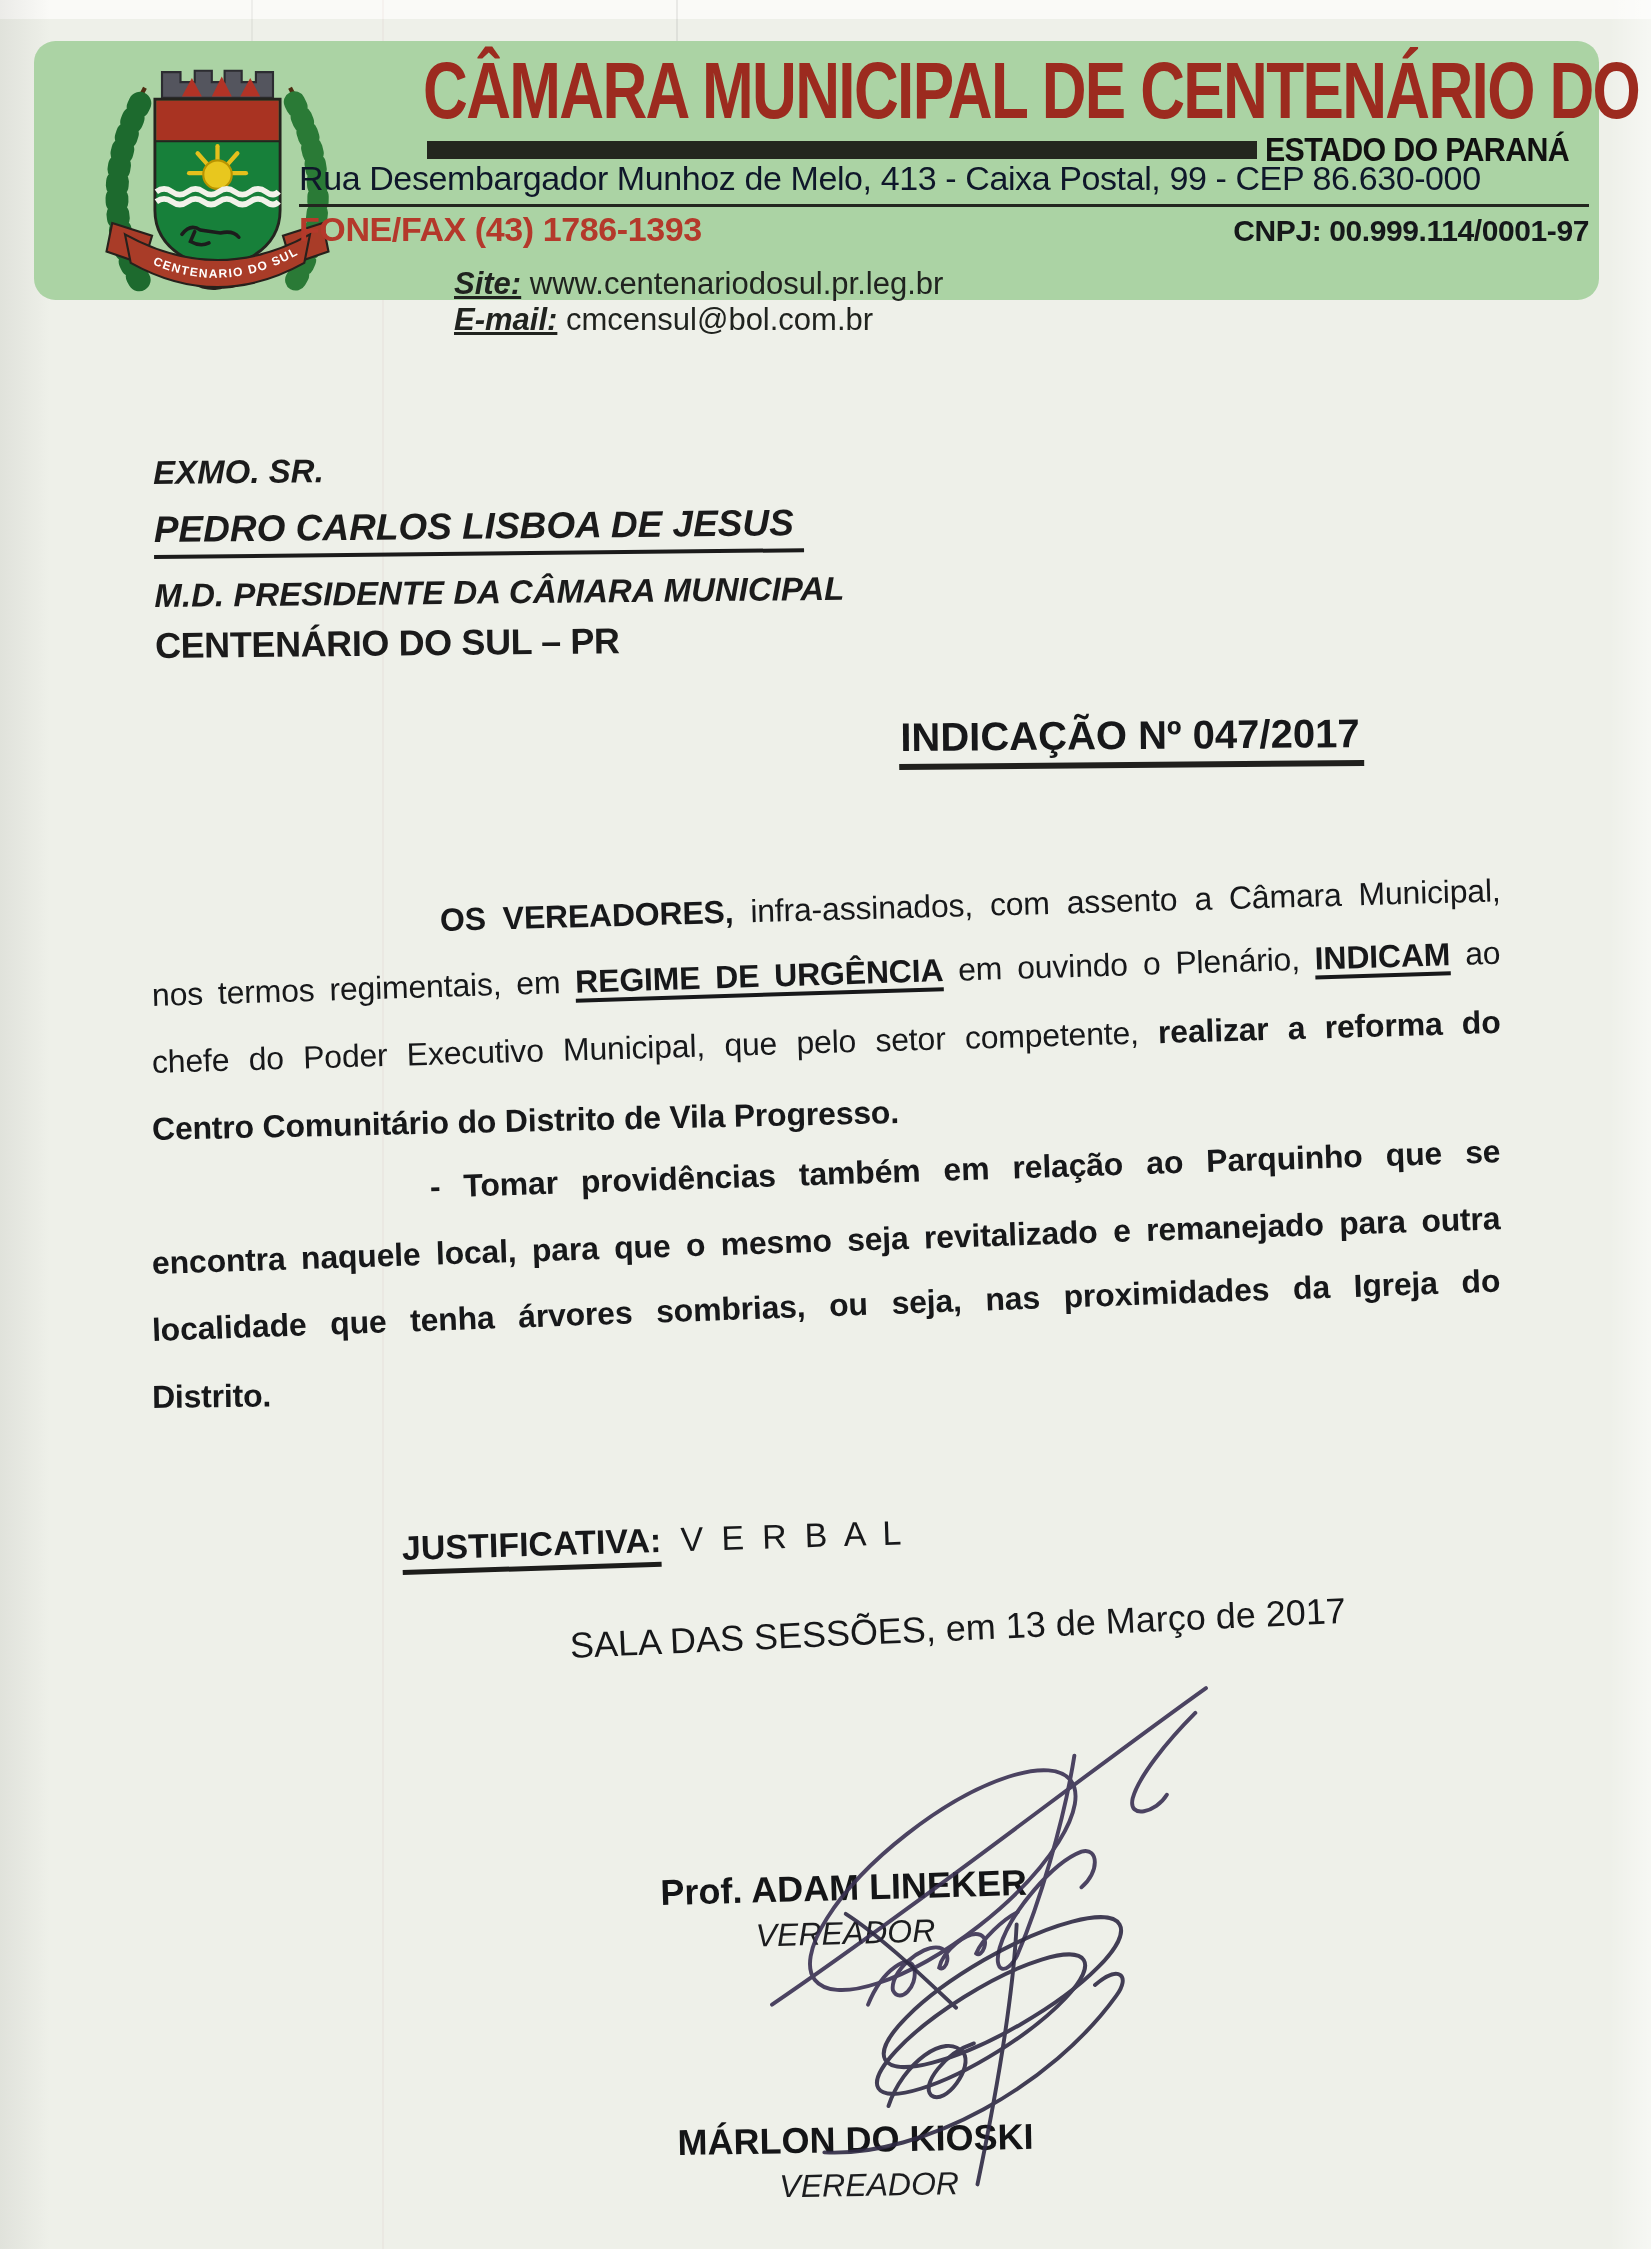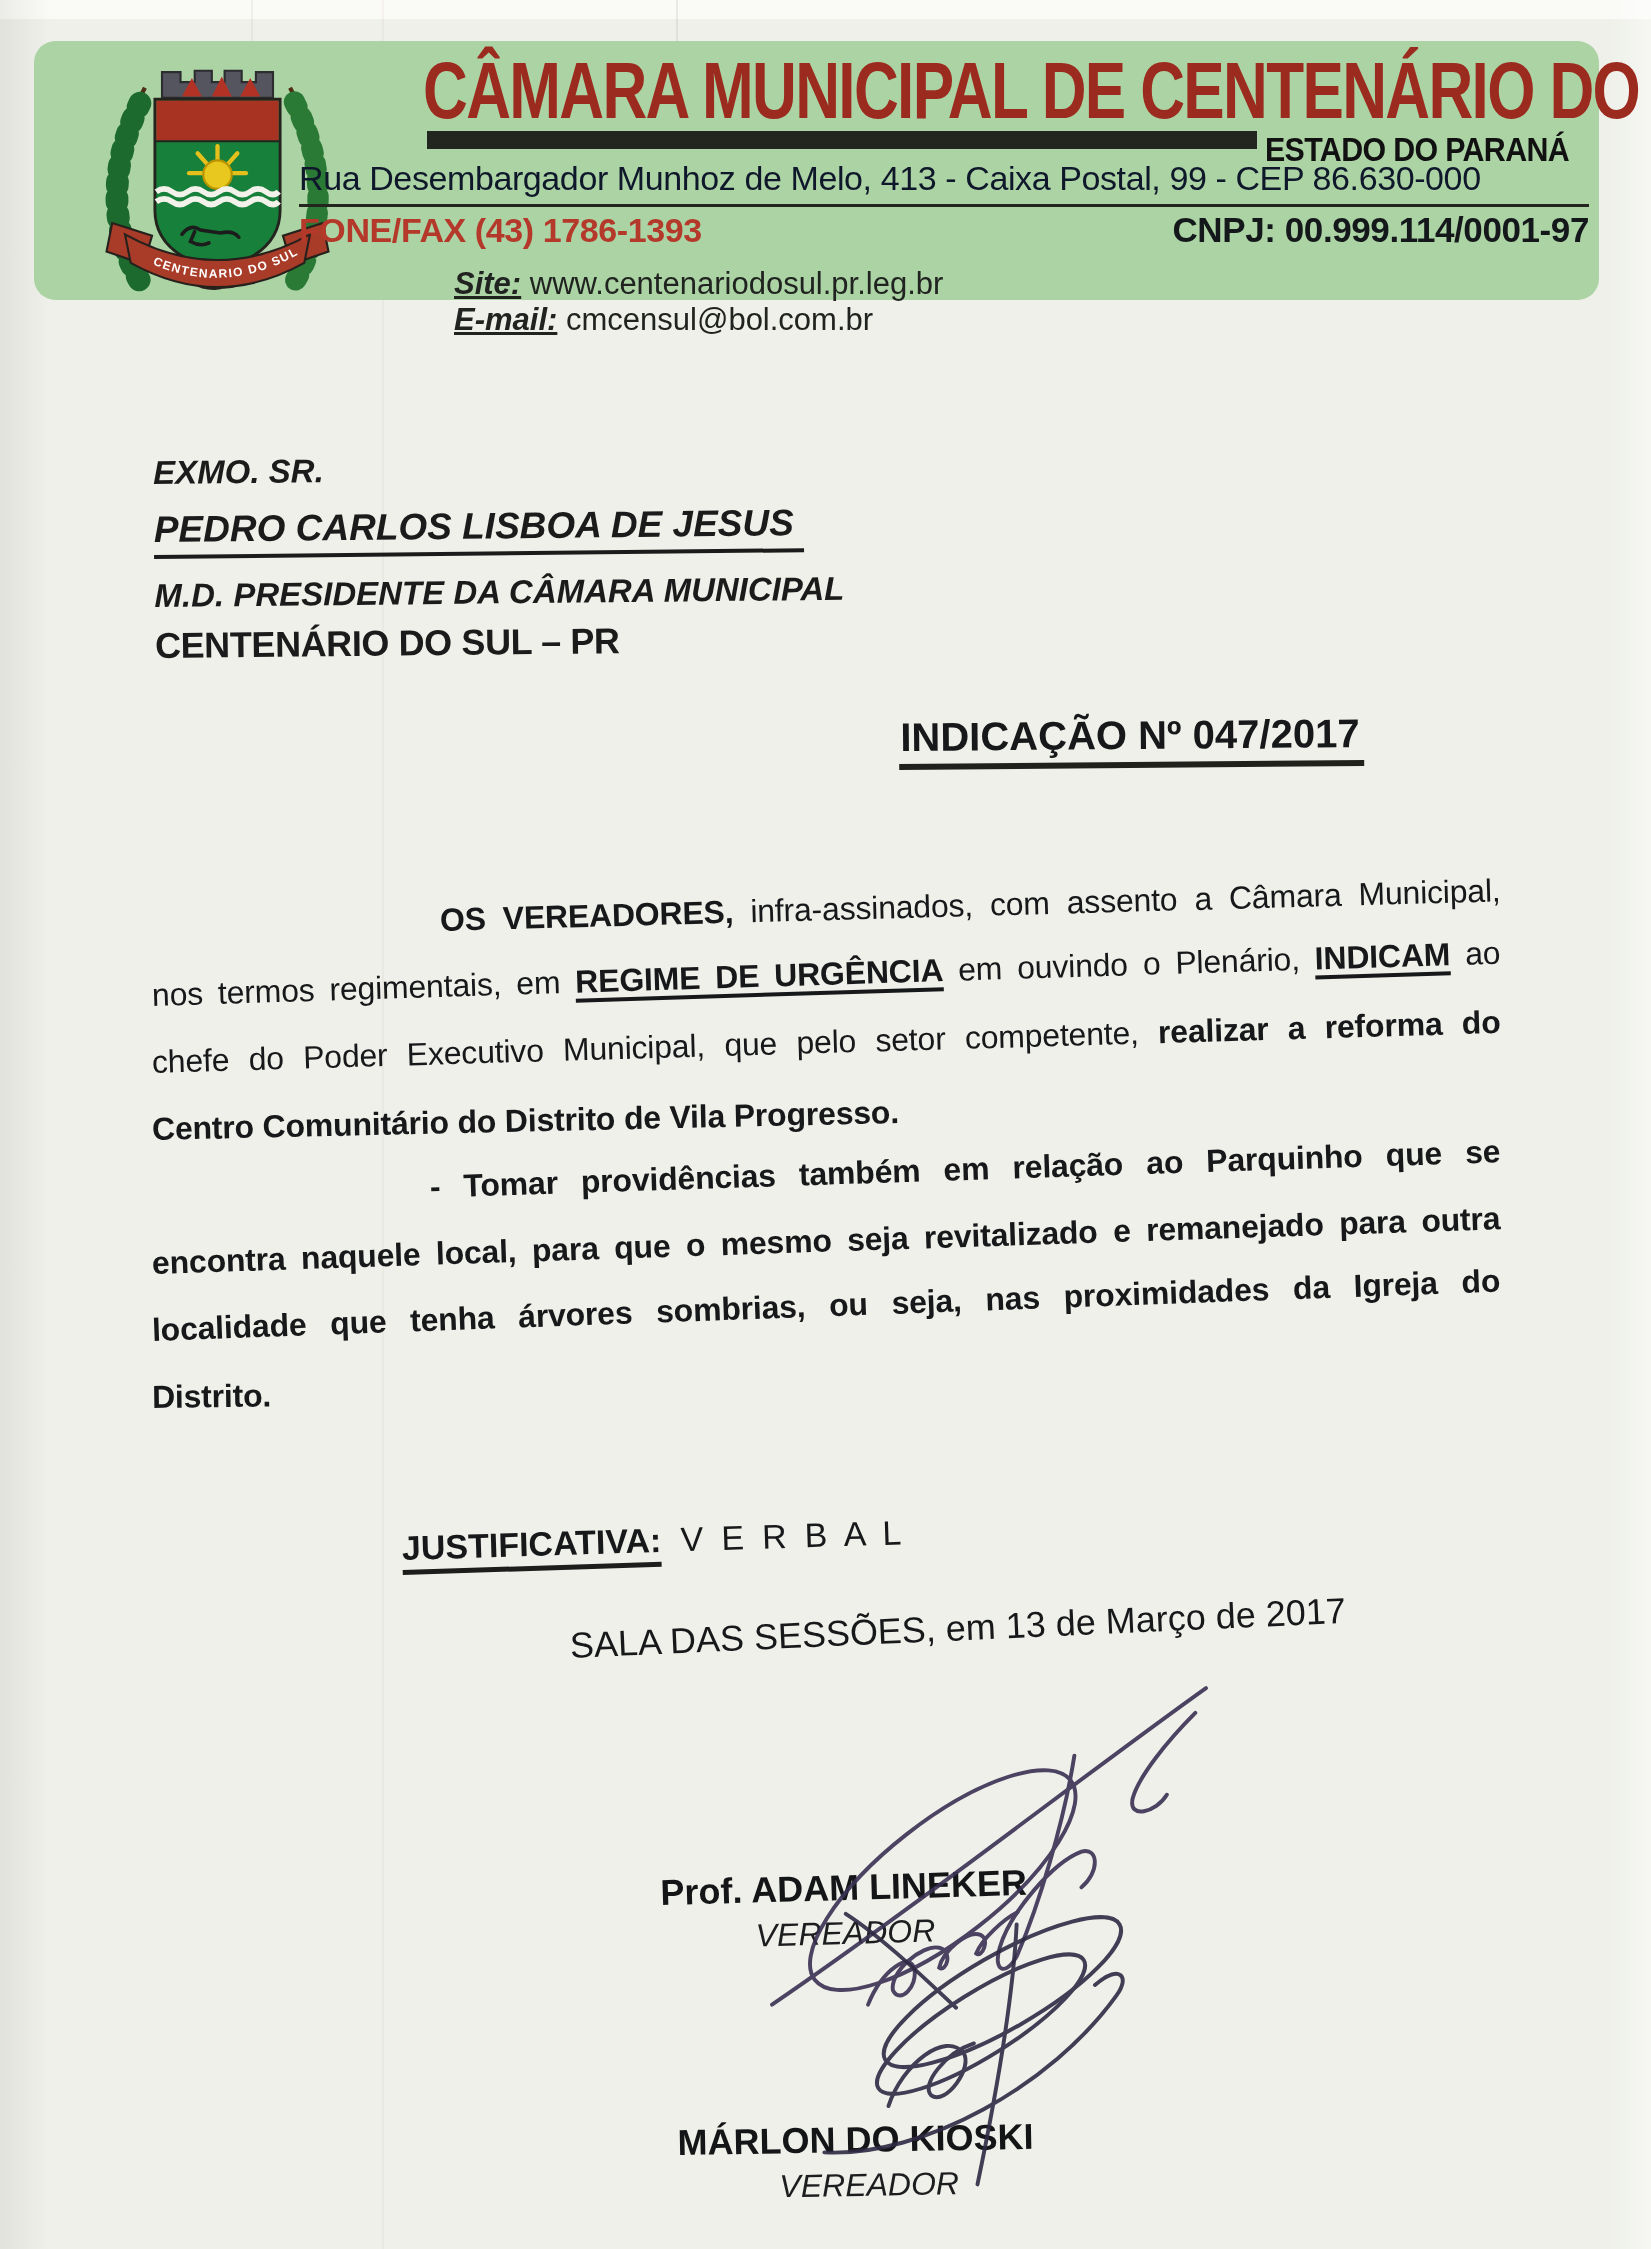--- a/index.html
+++ b/index.html
@@ -24,38 +24,38 @@
     position:absolute; left:34px; top:41px; width:1565px; height:259px;
     background:#abd3a4; border-radius:21.4px;
   }
   .crest{position:absolute;left:41px;top:7.1px;width:285px;height:249px;}
   .org-title{
     position:absolute; left:389px; top:4.3px; width:1210px;
     font-size:80px; font-weight:bold; color:#9c2b1f;
     white-space:nowrap; letter-spacing:-2.1px;
     transform:scaleX(0.775); transform-origin:left top;
   }
-  .bar-row{position:absolute; left:393px; top:90px; width:1168px; display:flex; }
+  .bar-row{position:absolute; left:393px; top:90px; width:1168px; display:flex; align-items:center;}
   .black-bar{width:968px; height:18px; background:#23261f;}
   .estado{
     margin-left:7.1px; font-size:33px; font-weight:bold; color:#111;
     white-space:nowrap; letter-spacing:-0.7px;
     transform:scaleX(0.92); transform-origin:left center;
   }
   .address-line{
     position:absolute; left:265px; top:118px; width:1290px;
     font-size:34px; color:#0f172a; white-space:nowrap; letter-spacing:-0.4px;
     border-bottom:3.6px solid #23261f; padding-bottom:5.7px;
   }
   .phone-row{
     position:absolute; left:265px; top:169px; width:1290px;
     display:flex; justify-content:space-between; align-items:baseline;
   }
   .phone{font-size:34px; font-weight:bold; color:#b4392b; letter-spacing:-0.4px;}
-  .cnpj{font-size:35px; font-weight:bold; color:#15181a; letter-spacing:-0.4px;text-align:right;}
+  .cnpj{font-size:30px; font-weight:bold; color:#15181a; letter-spacing:-0.4px;text-align:right;}
   .site-row{
     position:absolute; left:420px; top:225px; width:1043px;
     display:flex; justify-content:space-between; align-items:baseline;
     font-size:31px; color:#20231f;flex-direction:column;
   }
   .lbl{font-weight:bold; font-style:italic; text-decoration:underline; text-decoration-thickness:2.8px;}
 
   
   .recipient{position:absolute; left:153px; top:454px; transform:rotate(-0.6deg); transform-origin:left top;}
   .r1{font-size:33px; font-weight:bold; font-style:italic;}

